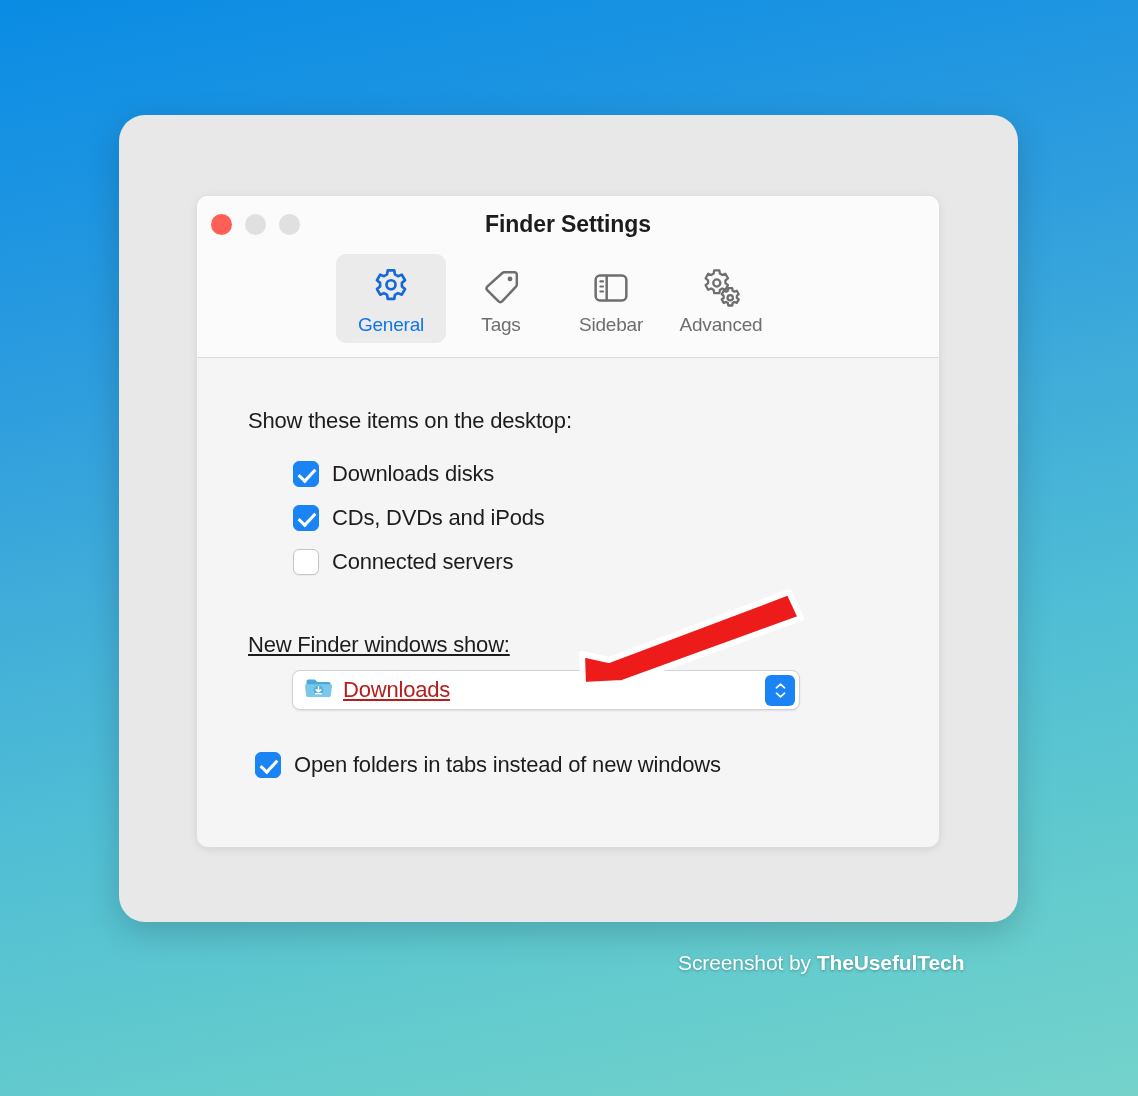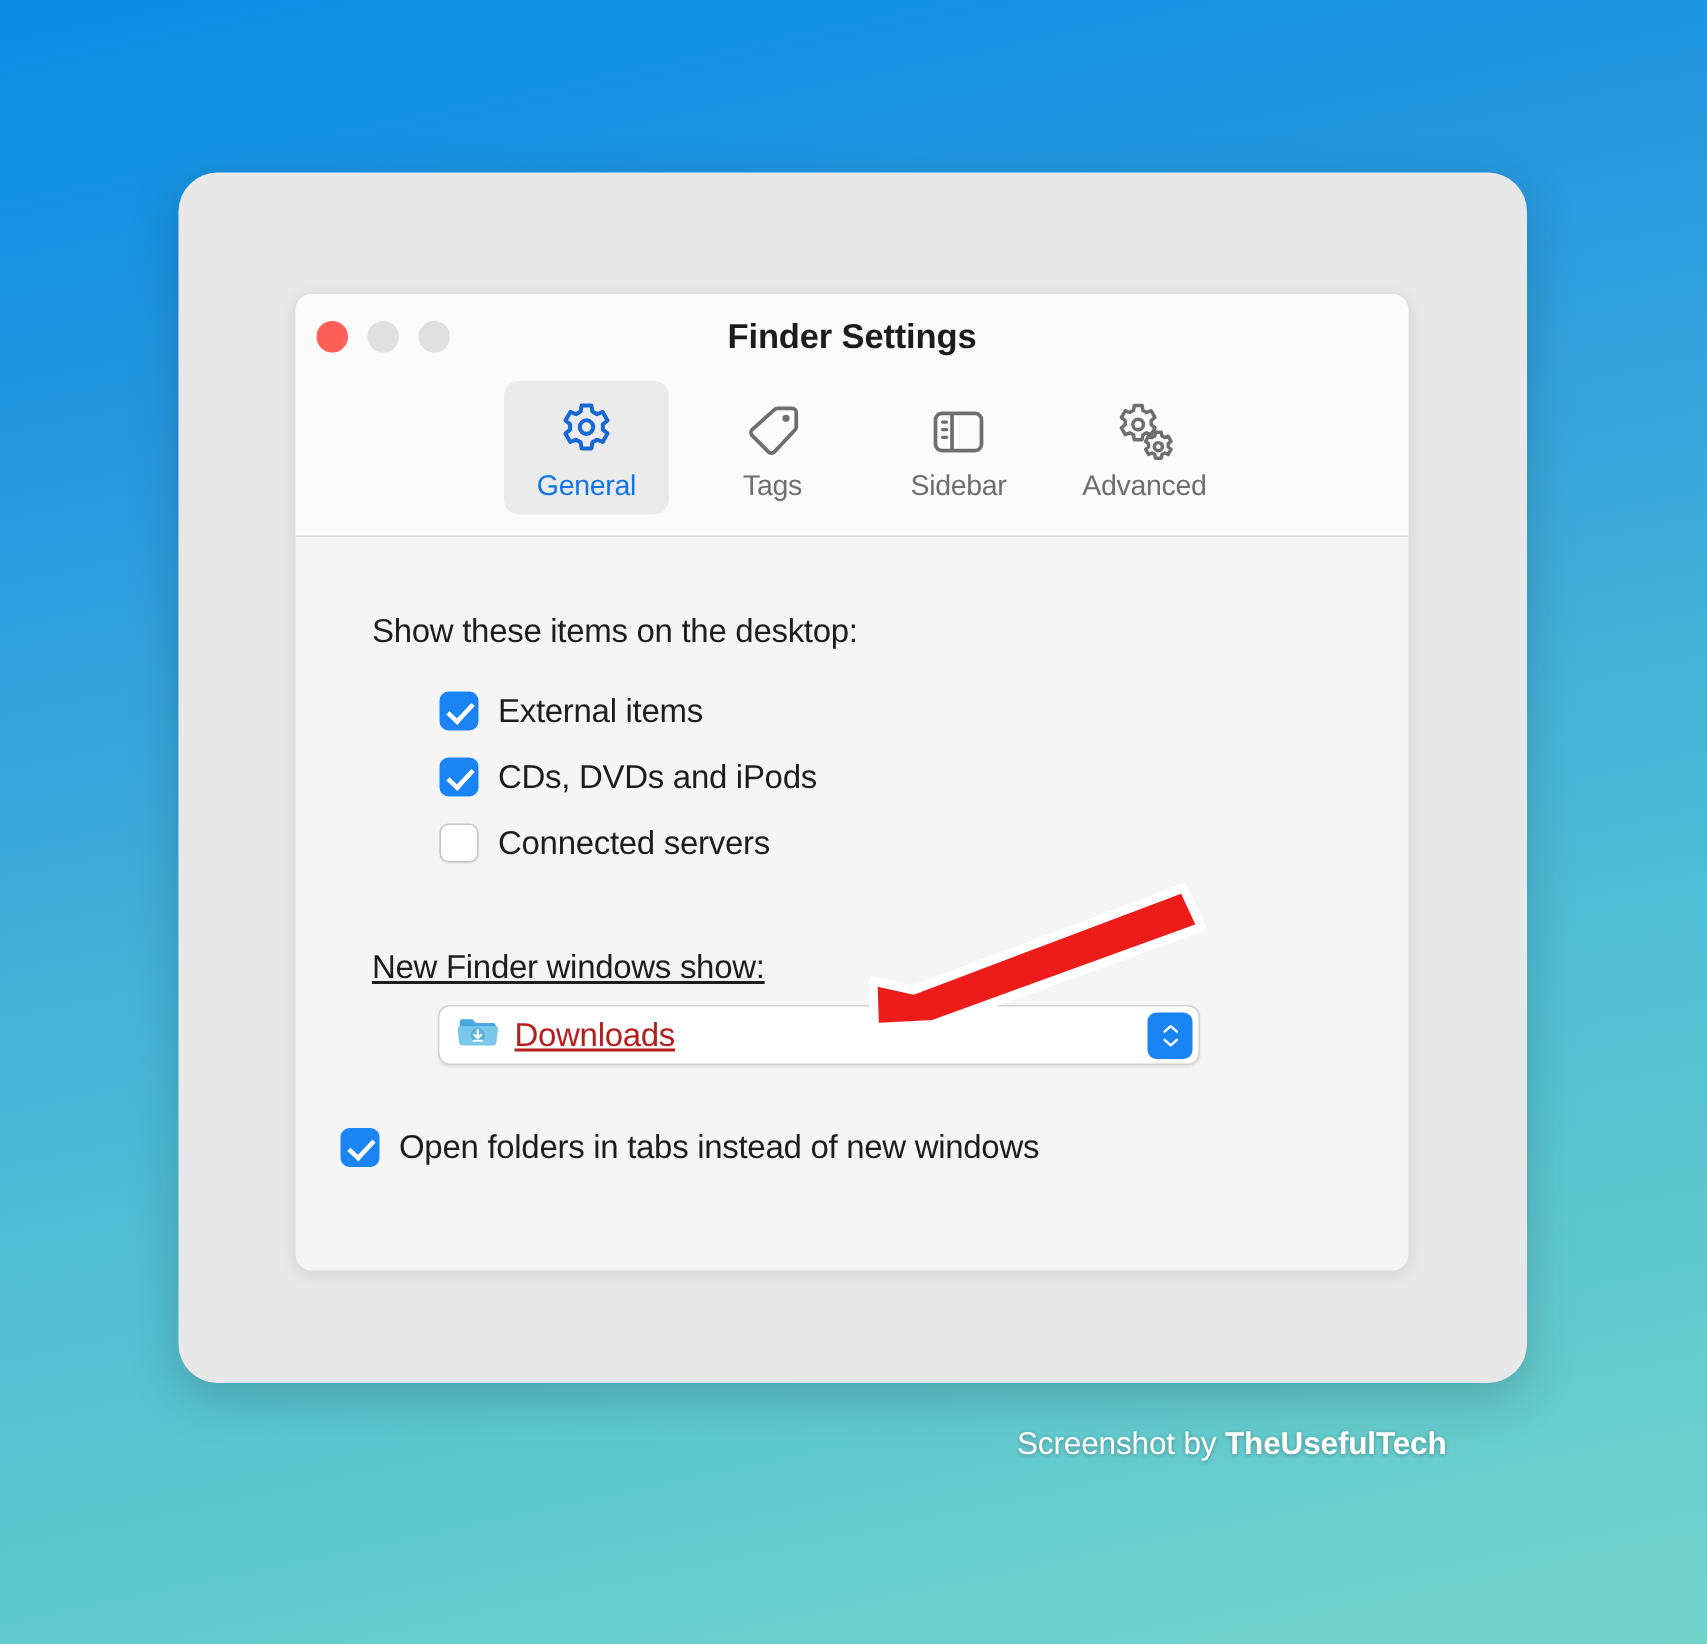--- a/index.html
+++ b/index.html
@@ -86,21 +86,20 @@
     letter-spacing: -0.1px;
   }
 
   
   .tabs {
     position: absolute;
     left: 139px;
     top: 58px;
     display: flex;
     align-items: flex-end;
-    gap: 14px;
   }
   .tab {
     width: 110px;
     padding: 11px 0 7px 0;
     border-radius: 10px;
     text-align: center;
     cursor: default;
     background: transparent;
   }
   .tab.selected { background: #ebebeb; }
@@ -218,21 +217,21 @@
     gap: 3px;
   }
   .chev {
     width: 11px;
     height: 6px;
   }
 
   .bottom-check {
     display: flex;
     align-items: flex-end;
-    margin-left: 30px;
+    margin-left: 58px;
     margin-top: 42px;
   }
 
   
   #red-arrow {
     position: absolute;
     left: 565px;
     top: 588px;
     width: 250px;
     height: 115px;
@@ -328,21 +327,21 @@
 
   <div class="pane">
 
     <div class="section-label">Show these items on the desktop:</div>
 
     <div class="check-list">
 
 
       <div class="check-row">
         <span class="checkbox on"></span>
-        <span class="check-label">External items</span>
+        <span class="check-label">Downloads disks</span>
       </div>
 
       <div class="check-row">
         <span class="checkbox on"></span>
         <span class="check-label">CDs, DVDs and iPods</span>
       </div>
 
       <div class="check-row">
         <span class="checkbox off"></span>
         <span class="check-label">Connected servers</span>

